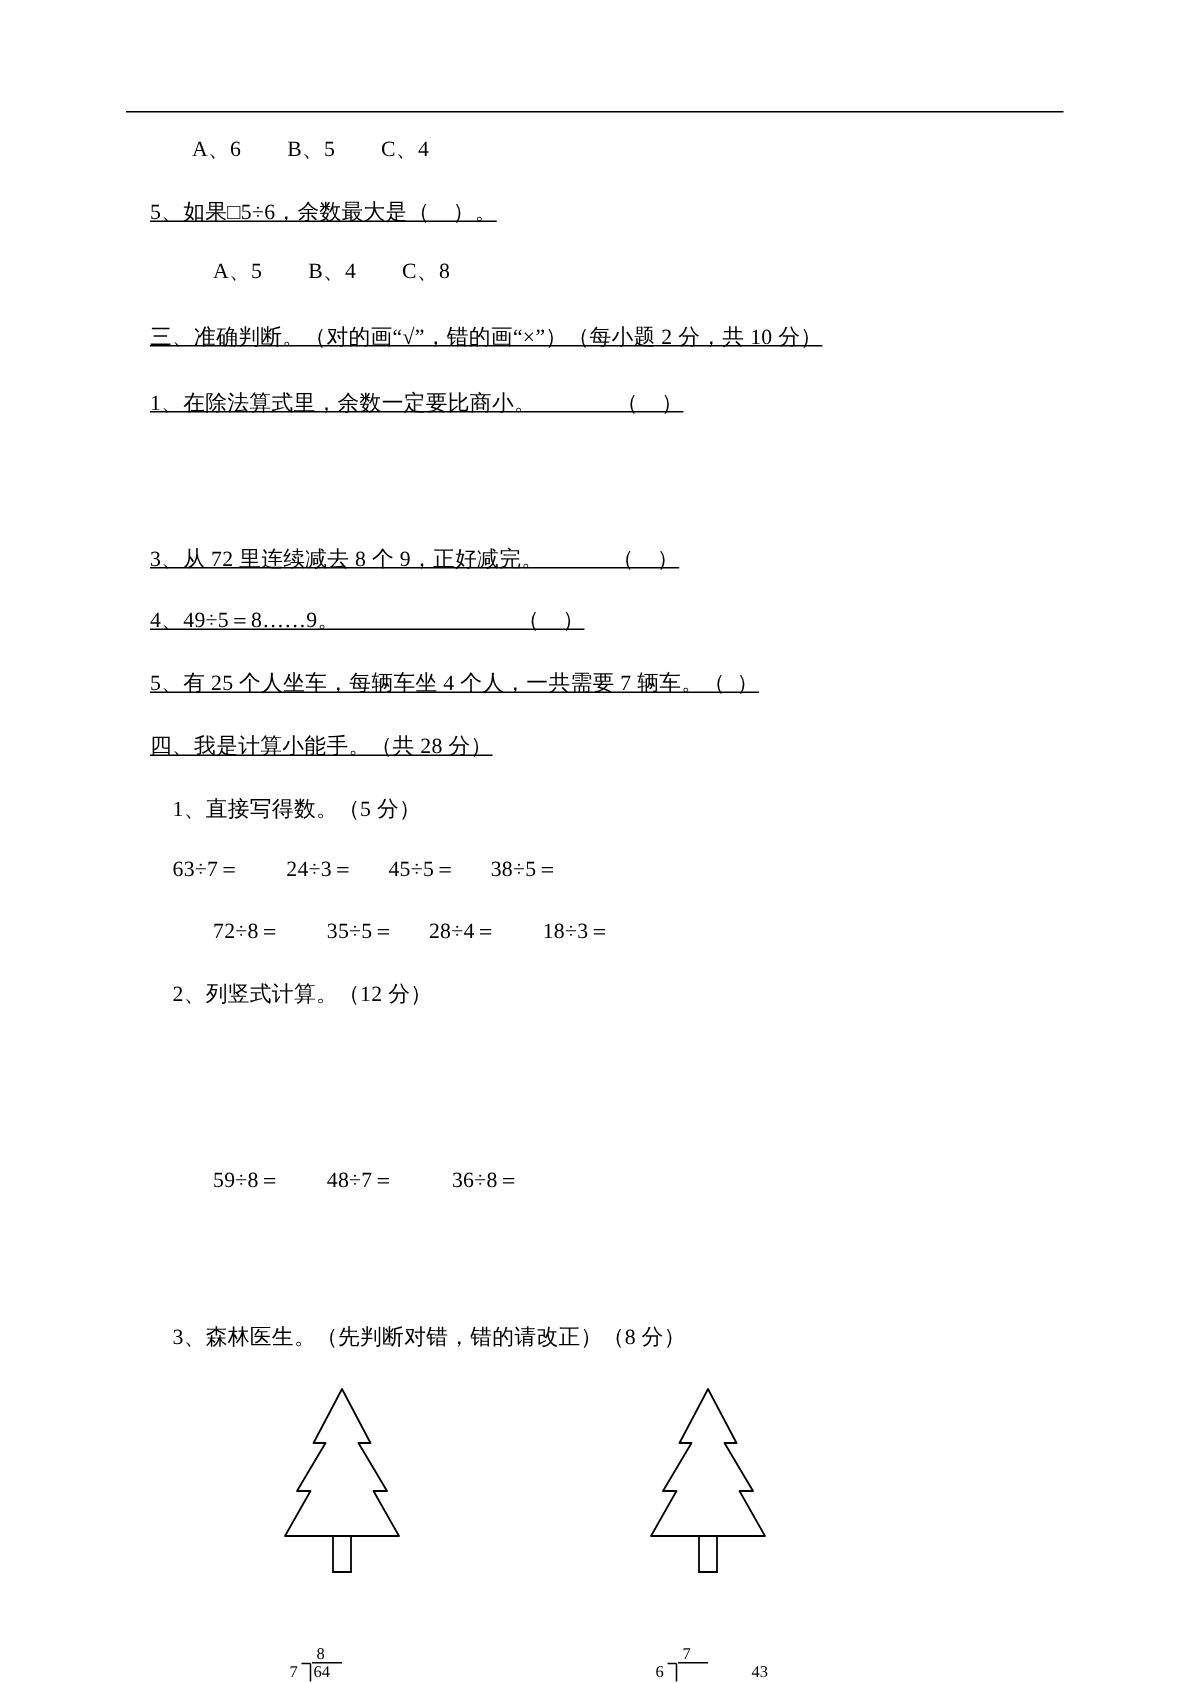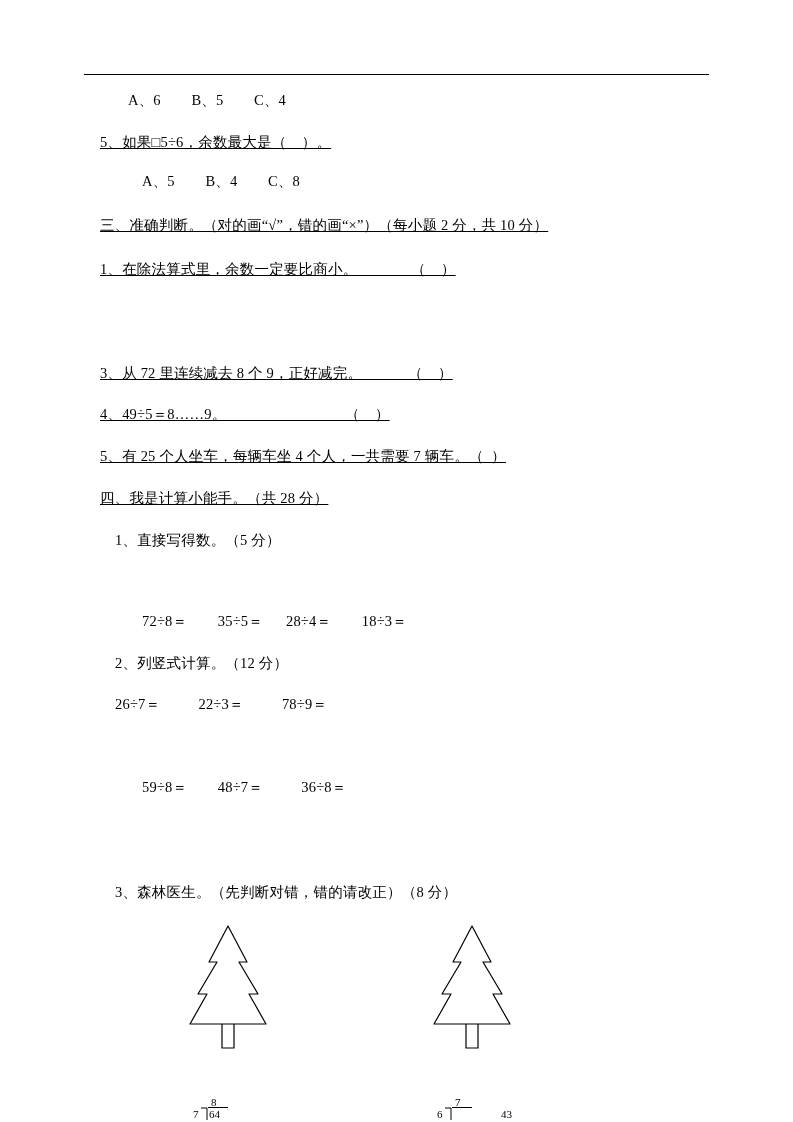--- a/index.html
+++ b/index.html
@@ -79,23 +79,23 @@
   <div class="line indent3" style="top:92px;">A、6        B、5        C、4</div>
   <div class="line indent2" style="top:134px;">5、如果□5÷6，余数最大是（    ）。</div>
   <div class="line indent4" style="top:173px;">A、5        B、4        C、8</div>
   <div class="line indent2" style="top:217px;">三、准确判断。（对的画“√”，错的画“×”）（每小题 2 分，共 10 分）</div>
   <div class="line indent2" style="top:261px;">1、在除法算式里，余数一定要比商小。              （    ）</div>
   <div class="line indent2" style="top:365px;">3、从 72 里连续减去 8 个 9，正好减完。            （    ）</div>
   <div class="line indent2" style="top:406px;">4、49÷5＝8……9。                               （    ）</div>
   <div class="line indent2" style="top:448px;">5、有 25 个人坐车，每辆车坐 4 个人，一共需要 7 辆车。（  ）</div>
   <div class="line indent2" style="top:490px;">四、我是计算小能手。（共 28 分）</div>
   <div class="line indent5" style="top:532px;">1、直接写得数。（5 分）</div>
+  <div class="line indent5" style="top:572px;">63÷7＝        24÷3＝      45÷5＝      38÷5＝</div>
   <div class="line indent4" style="top:613px;">72÷8＝        35÷5＝      28÷4＝        18÷3＝</div>
   <div class="line indent5" style="top:655px;">2、列竖式计算。（12 分）</div>
-  <div class="line indent5" style="top:696px;">26÷7＝          22÷3＝          78÷9＝</div>
   <div class="line indent4" style="top:779px;">59÷8＝        48÷7＝          36÷8＝</div>
   <div class="line indent5" style="top:884px;">3、森林医生。（先判断对错，错的请改正）（8 分）</div>
 
   <div class="figures">
 
     <div class="tree tree-left">
       <svg width="120" height="135" viewBox="0 0 120 135">
         <path d="M60 6 L41 42 L49 42 L30 74 L39 74 L22 104 L98 104 L81 74 L90 74 L71 42 L79 42 Z" fill="none" stroke="#000" stroke-width="1.2" stroke-linejoin="round"></path>
         <path d="M54 104 L54 128 L66 128 L66 104" fill="none" stroke="#000" stroke-width="1.2"></path>
       </svg>

